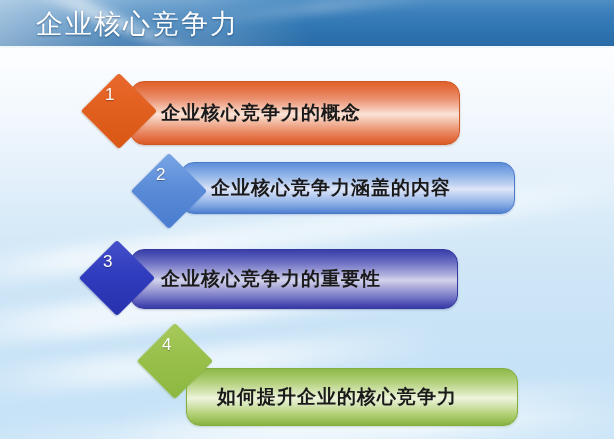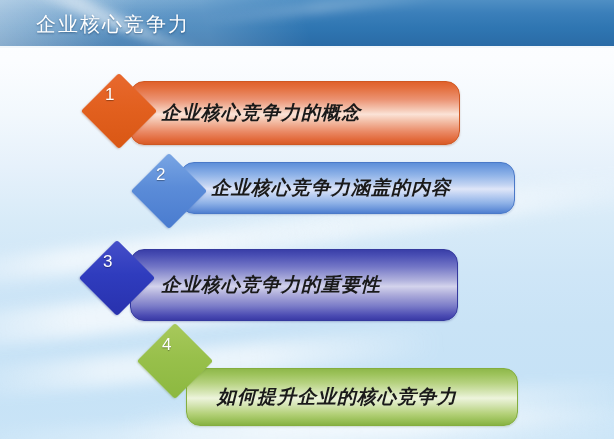--- a/index.html
+++ b/index.html
@@ -58,36 +58,35 @@
     background: linear-gradient(90deg, rgba(255,255,255,0), rgba(255,255,255,.45), rgba(255,255,255,0));
     filter: blur(4px);
   }
   .s1 { left: -10px; top: -4px; width: 180px; height: 14px; transform: rotate(24deg); }
   .s2 { left: 10px; top: 18px; width: 210px; height: 10px; transform: rotate(20deg); }
   .s3 { left: 200px; top: 2px; width: 240px; height: 12px; transform: rotate(-6deg); opacity:.5; }
   #title-text {
     position: absolute;
     left: 36px;
     top: 4px;
-    font-size: 20px;
+    font-size: 27px;
     line-height: 40px;
     color: #ffffff;
     letter-spacing: 2px;
     text-shadow: 0 1px 2px rgba(10,50,90,.55);
     white-space: nowrap;
   }
 
   
   .row { position: absolute; }
 
   .bar {
     position: absolute;
     border-radius: 14px;
     box-sizing: border-box;
-    font-style: italic;
   }
   .bar .label {
     position: absolute;
     left: 30px;
     top: 50%;
     transform: translateY(-50%);
     font-size: 19px;
     font-weight: bold;
     color: #1a1a1a;
     white-space: nowrap;
@@ -135,21 +134,21 @@
   }
   #dia2 {
     left: 142px; top: 164px; width: 54px; height: 54px;
     background: linear-gradient(135deg, #7aa6e4 0%, #5b8cd8 45%, #497bcf 100%);
     box-shadow: 0 1px 2px rgba(40,70,140,.28);
   }
   #num2 { left: 156px; top: 165px; }
 
   
   #bar3 {
-    left: 130px; top: 249px; width: 328px; height: 72px;
+    left: 130px; top: 249px; width: 328px; height: 60px;
     background: linear-gradient(180deg,
         #3a3fa8 0%, #4a4fb4 8%, #7376c6 24%, #b3b4de 44%, #d3d3ec 52%,
         #acabda 64%, #7b7cc8 80%, #4a4ab2 94%, #3a3aa5 100%);
     border: 1px solid #353a9e;
     box-shadow: 0 1px 2px rgba(30,30,110,.25);
   }
   #dia3 {
     left: 90px; top: 251px; width: 54px; height: 54px;
     background: linear-gradient(135deg, #4650c9 0%, #2f3cbe 45%, #2831ad 100%);
     box-shadow: 0 1px 2px rgba(25,25,110,.3);

